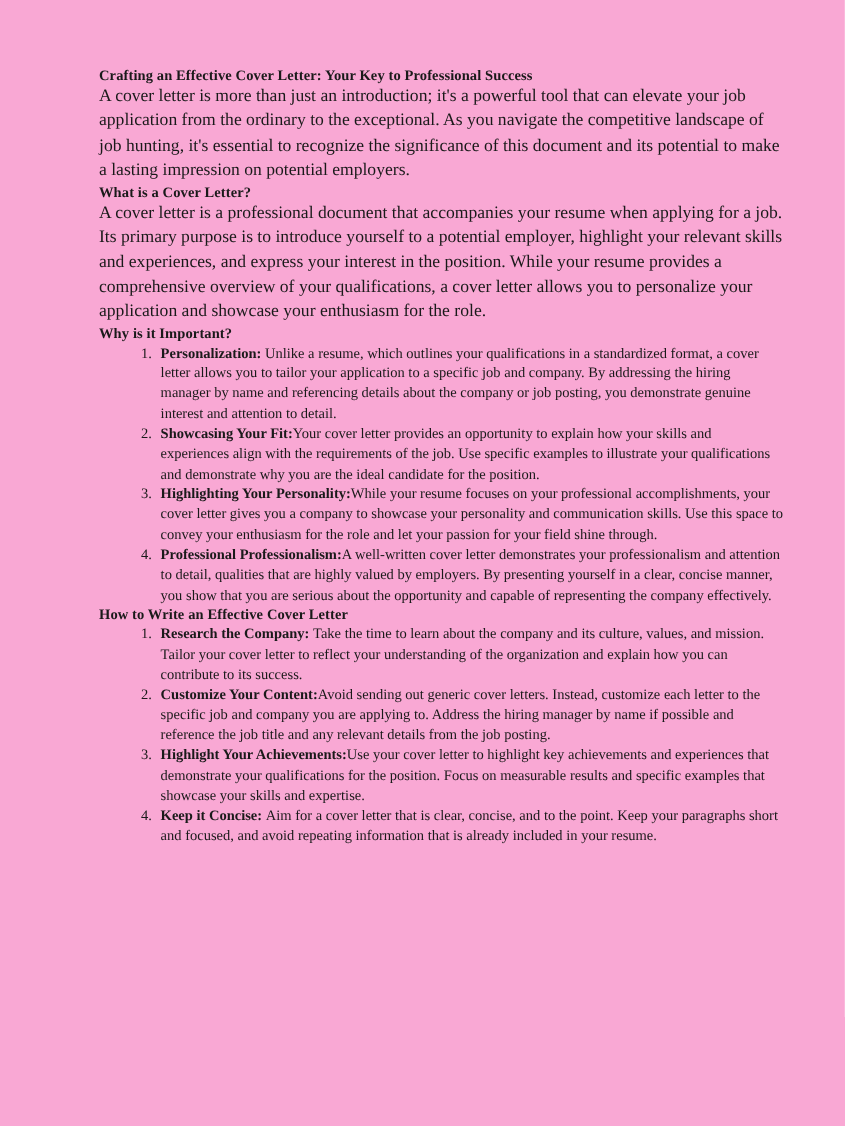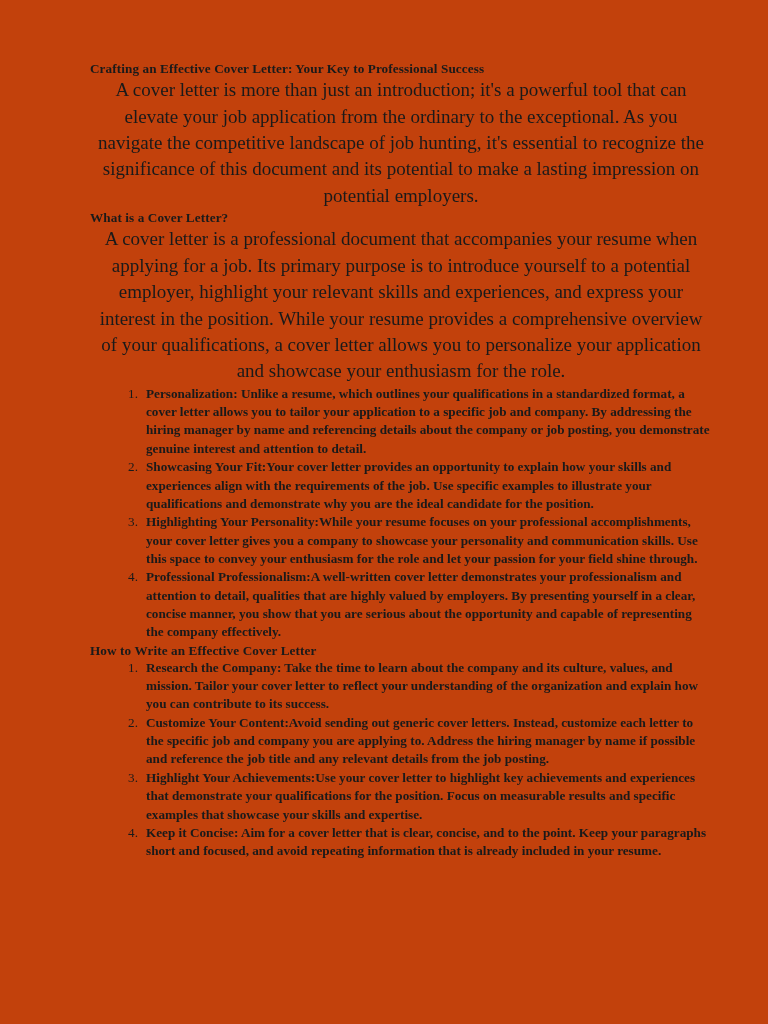--- a/index.html
+++ b/index.html
@@ -17,45 +17,45 @@
     color: #1a1a1a;
     -webkit-font-smoothing: antialiased;
   }
 
   .page {
     position: absolute;
     left: 0;
     top: 0;
     width: 768px;
     height: 1024px;
-    background: #c2410c;
+    background: #f9a8d4;
   }
 
   .doc-body {
     position: absolute;
     left: 90px;
     top: 60px;
     width: 622px;
   }
 
   h2.section-heading {
     font-size: 13.2px;
     font-weight: bold;
     line-height: 1.30;
     margin: 0;
     padding: 0;
     letter-spacing: 0.1px;
   }
 
   p.para {
-    font-size: 19px;
+    font-size: 16px;
     line-height: 1.39;
     margin: 0;
     padding: 0;
-    text-align: center;
+    text-align: left;
   }
 
   
   .sp-title      { margin-bottom: 18px; }
   .sp-after-para { margin-bottom: 17px; }
   .sp-after-head { margin-bottom: 17px; font-family: Liberation Serif, serif; }
   .sp-before-list{ margin-bottom: 10px; }
 
   ol.num-list {
     margin: 0;
@@ -78,40 +78,41 @@
     top: 0;
     width: 22px;
     text-align: right;
     font-size: 13.2px;
     line-height: 1.39;
   }
   ol.num-list > li .li-label {
     font-weight: bold;
   }
   ol.num-list > li .li-text {
-    font-weight: bold;
+    font-weight: normal;
   }
 
   .list-block { margin-bottom: 20px; }
   .list-block-last { margin-bottom: 0; }
 </style>
 </head>
 <body>
 
 <div class="page">
   <div class="doc-body">
 
     <h2 class="section-heading sp-title">Crafting an Effective Cover Letter: Your Key to Professional Success</h2>
 
     <p class="para sp-after-para">A cover letter is more than just an introduction; it's a powerful tool that can elevate your job application from the ordinary to the exceptional. As you navigate the competitive landscape of job hunting, it's essential to recognize the significance of this document and its potential to make a lasting impression on potential employers.</p>
 
     <h2 class="section-heading sp-after-head">What is a Cover Letter?</h2>
 
     <p class="para sp-after-para">A cover letter is a professional document that accompanies your resume when applying for a job. Its primary purpose is to introduce yourself to a potential employer, highlight your relevant skills and experiences, and express your interest in the position. While your resume provides a comprehensive overview of your qualifications, a cover letter allows you to personalize your application and showcase your enthusiasm for the role.</p>
 
+    <h2 class="section-heading sp-after-head">Why is it Important?</h2>
 
 
     <ol class="num-list list-block">
       <li><span class="li-label">Personalization: </span><span class="li-text">Unlike a resume, which outlines your qualifications in a standardized format, a cover letter allows you to tailor your application to a specific job and company. By addressing the hiring manager by name and referencing details about the company or job posting, you demonstrate genuine interest and attention to detail.</span></li>
       <li><span class="li-label">Showcasing Your Fit:</span><span class="li-text">Your cover letter provides an opportunity to explain how your skills and experiences align with the requirements of the job. Use specific examples to illustrate your qualifications and demonstrate why you are the ideal candidate for the position.</span></li>
       <li><span class="li-label">Highlighting Your Personality:</span><span class="li-text">While your resume focuses on your professional accomplishments, your cover letter gives you a company to showcase your personality and communication skills. Use this space to convey your enthusiasm for the role and let your passion for your field shine through.</span></li>
       <li><span class="li-label">Professional Professionalism:</span><span class="li-text">A well-written cover letter demonstrates your professionalism and attention to detail, qualities that are highly valued by employers. By presenting yourself in a clear, concise manner, you show that you are serious about the opportunity and capable of representing the company effectively.</span></li>
     </ol>
 
     <h2 class="section-heading sp-after-head">How to Write an Effective Cover Letter</h2>

